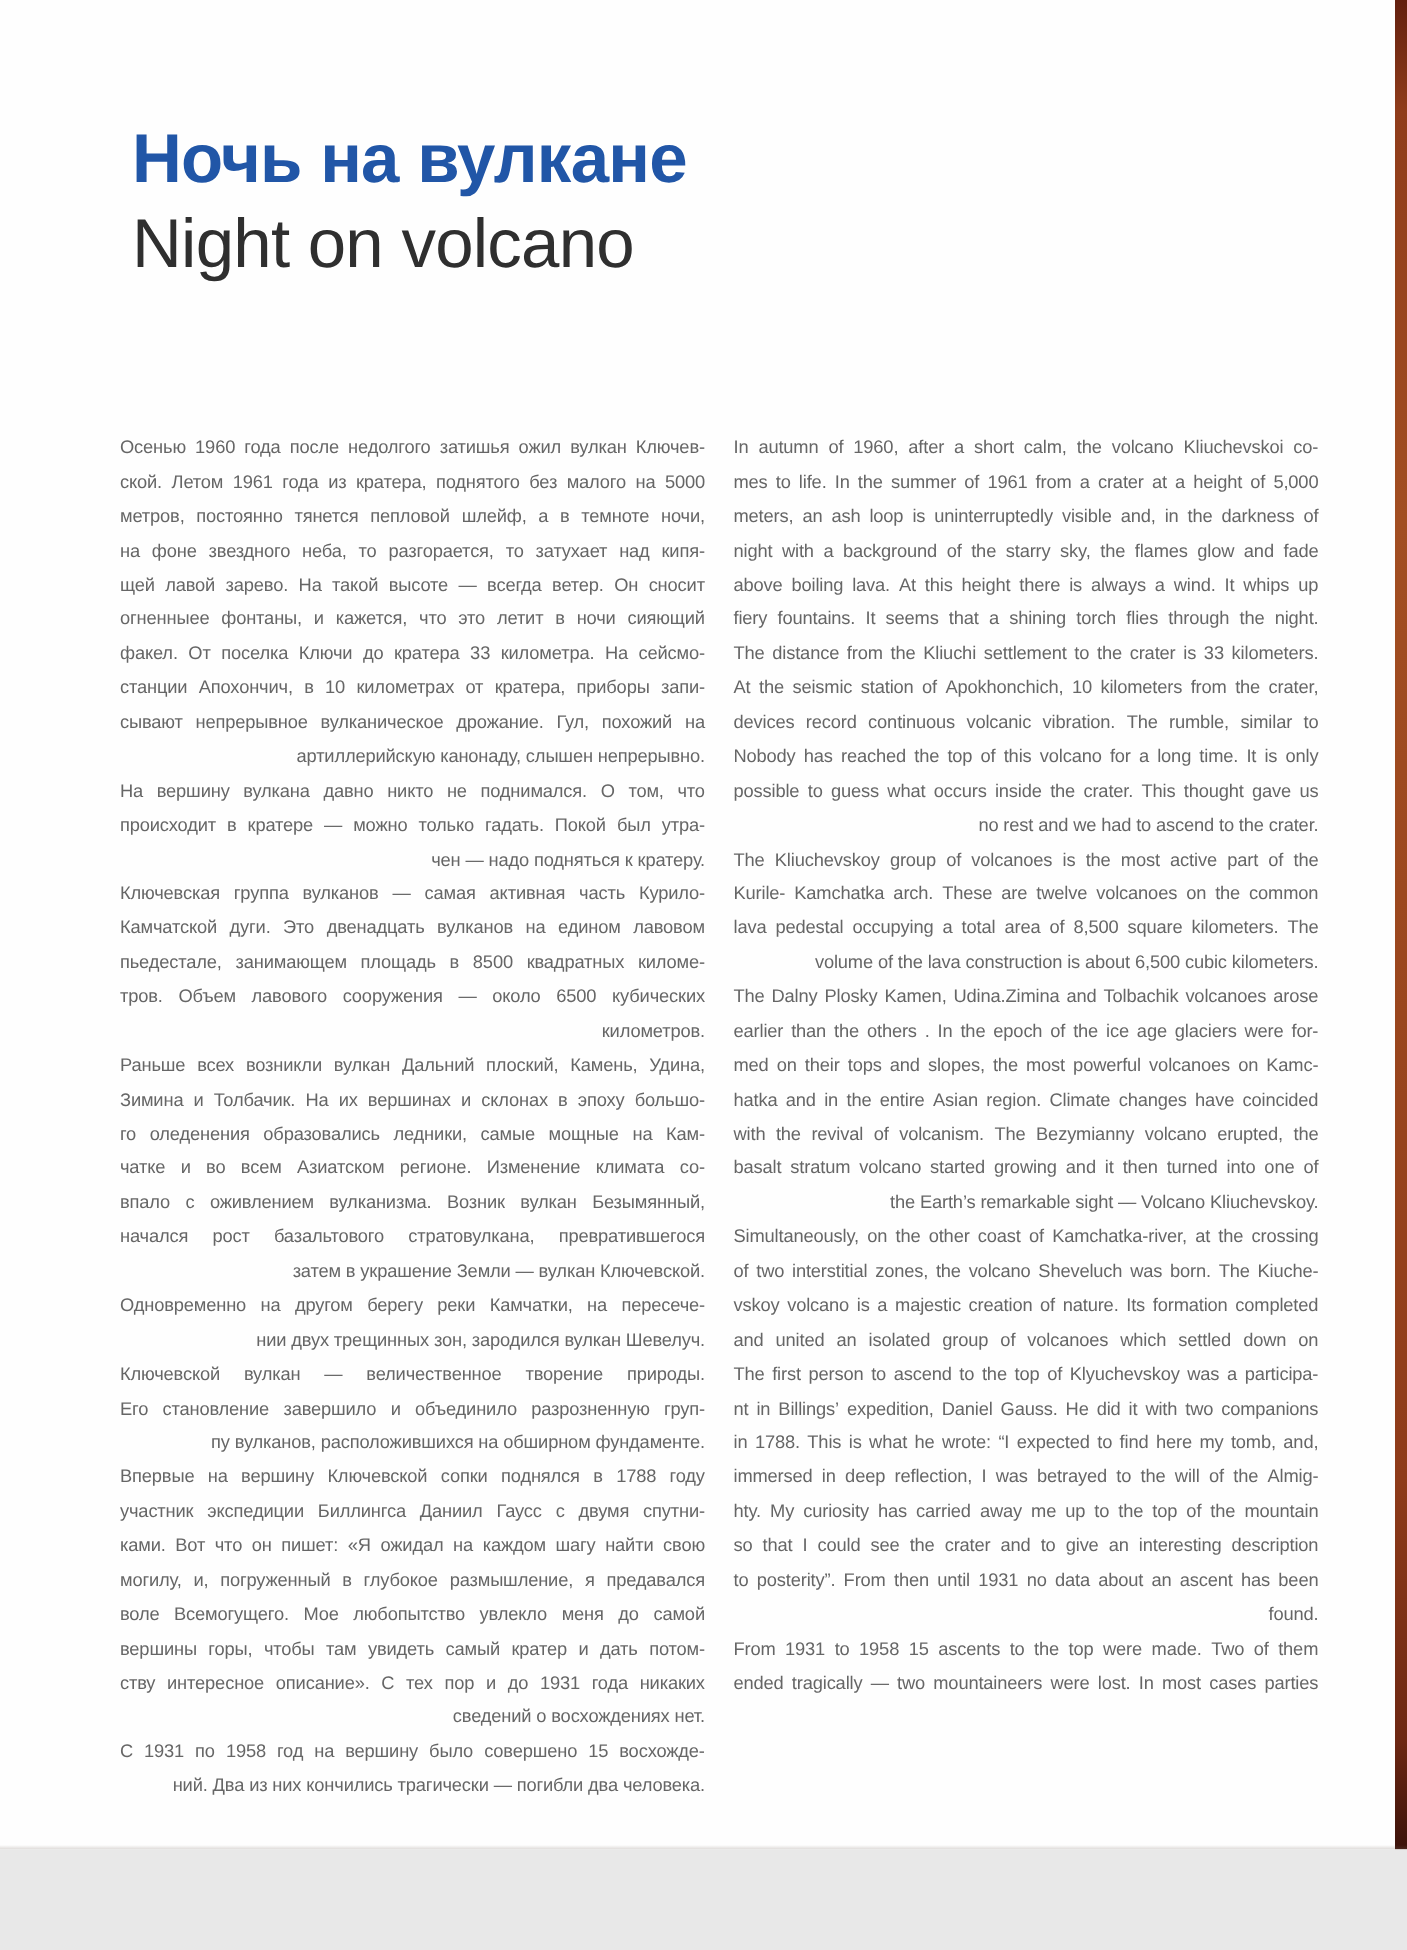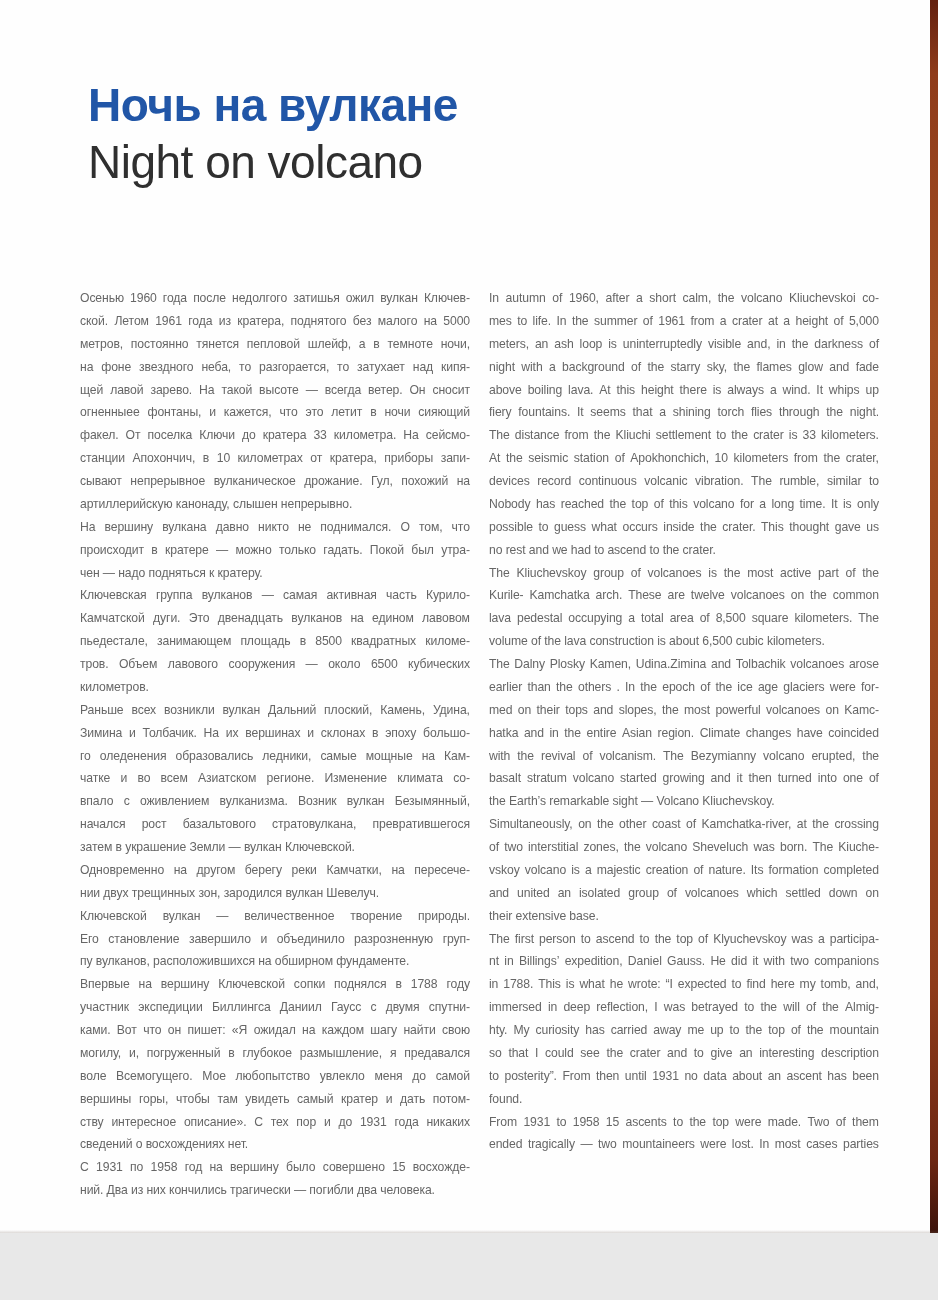--- a/index.html
+++ b/index.html
@@ -35,21 +35,21 @@
     display:flex; gap:19px;
   }
   .column { width:390px; }
   .line {
     height:22.875px; line-height:22.875px;
     font-size:12.2px; letter-spacing:-0.1px;
     color:#666666;
     white-space:nowrap;
   }
   .line.justified { display:flex; justify-content:space-between; }
-  .line.para-end { text-align:left; }
+  .line.para-end { text-align:right; }
 </style>
 </head>
 <body>
 
 <div class="page">
   <div class="titles">
     <h1 class="title-ru">Ночь на вулкане</h1>
     <h2 class="title-en">Night on volcano</h2>
   </div>
 
@@ -739,21 +739,20 @@
           <span>an</span>
           <span>isolated</span>
           <span>group</span>
           <span>of</span>
           <span>volcanoes</span>
           <span>which</span>
           <span>settled</span>
           <span>down</span>
           <span>on</span>
         </div>
-        <div class="line para-end">their extensive base.</div>
         <div class="line justified">
           <span>The</span>
           <span>first</span>
           <span>person</span>
           <span>to</span>
           <span>ascend</span>
           <span>to</span>
           <span>the</span>
           <span>top</span>
           <span>of</span>

